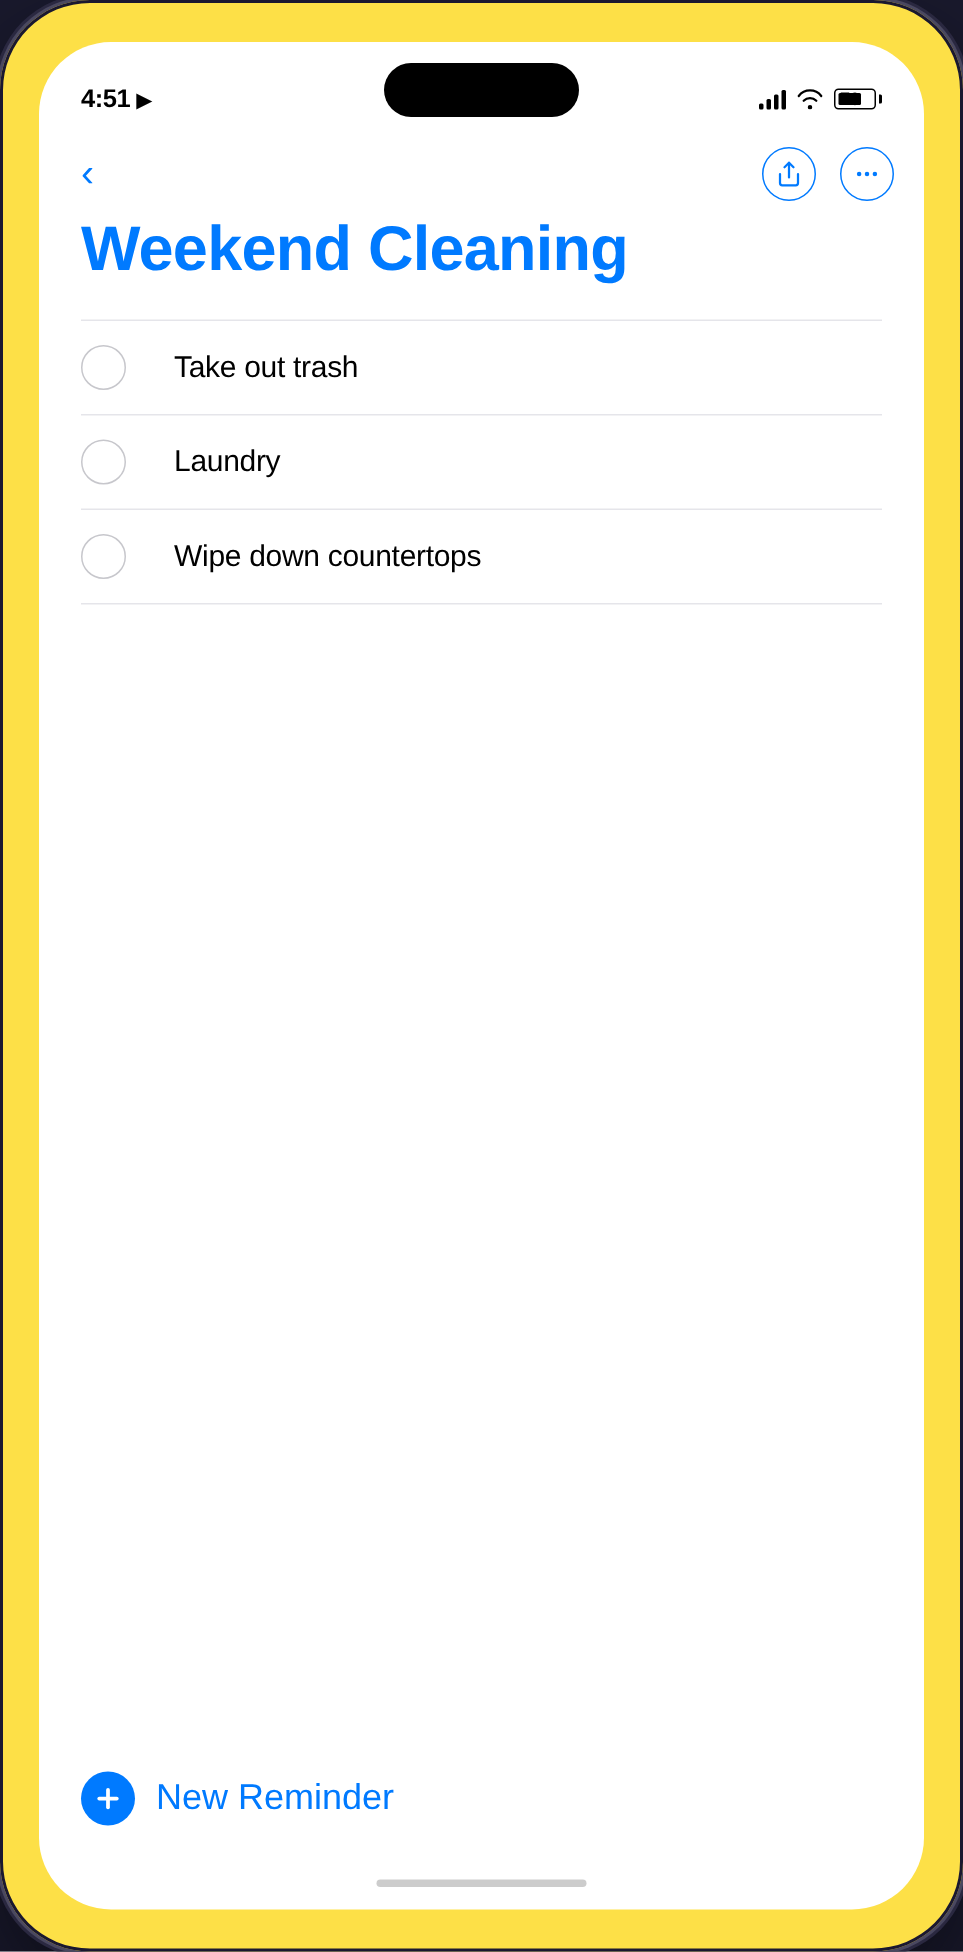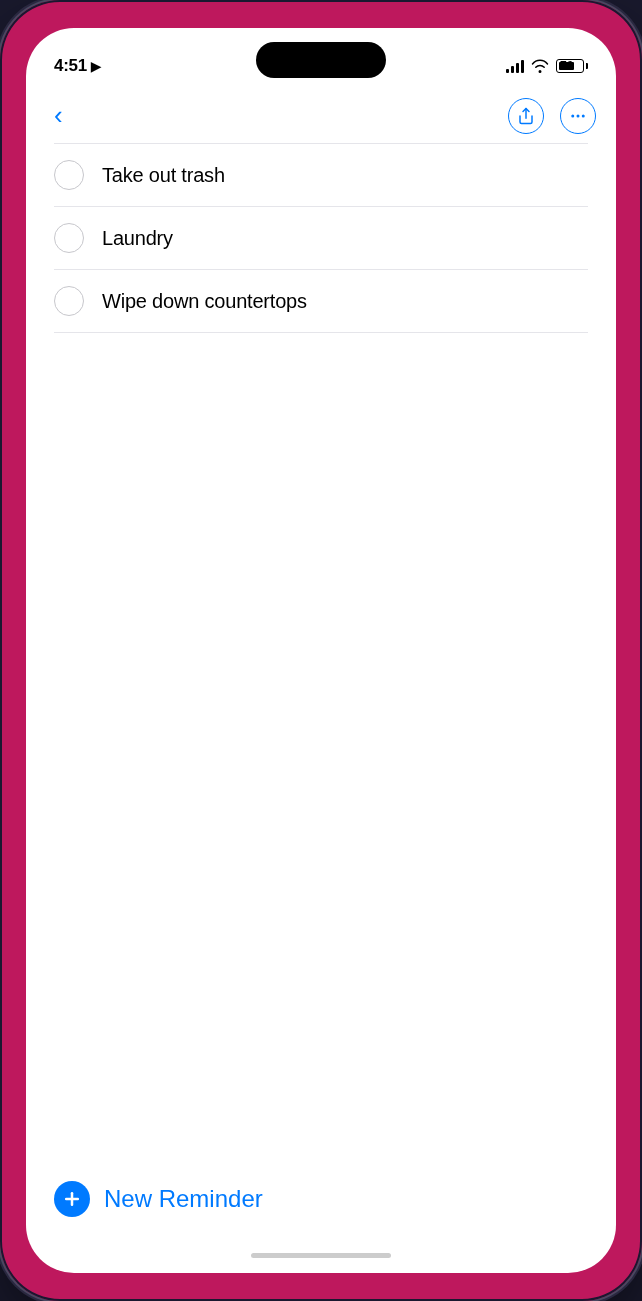--- a/index.html
+++ b/index.html
@@ -13,21 +13,21 @@
       display: flex;
       justify-content: center;
       align-items: center;
       min-height: 100vh;
       font-family: -apple-system, BlinkMacSystemFont, 'SF Pro Display', 'SF Pro Text', 'Helvetica Neue', sans-serif;
     }
 
     .phone-frame {
       width: 642px;
       height: 1301px;
-      background: #be185d;
+      background: #fde047;
       border-radius: 60px;
       position: relative;
       display: flex;
       flex-direction: column;
       align-items: center;
       justify-content: center;
       box-shadow:
         0 0 0 2px #4a4860,
         0 0 0 4px #2a2840,
         inset 0 0 0 2px #1a1830,
@@ -221,21 +221,21 @@
     .reminder-list {
       display: flex;
       flex-direction: column;
     }
 
     .reminder-item {
       display: flex;
       align-items: center;
       padding: 16px 0;
       border-bottom: 1px solid #e5e5ea;
-      gap: 18px;
+      gap: 32px;
       cursor: pointer;
     }
 
     .reminder-item:first-child {
       border-top: 1px solid #e5e5ea;
     }
 
     .reminder-circle {
       width: 30px;
       height: 30px;
@@ -358,20 +358,21 @@
           <svg width="18" height="18" viewBox="0 0 24 24" fill="#007AFF">
             <circle cx="5" cy="12" r="2"></circle>
             <circle cx="12" cy="12" r="2"></circle>
             <circle cx="19" cy="12" r="2"></circle>
           </svg>
         </button>
       </div>
     </div>
 
     <div class="content">
+      <h1 class="page-title">Weekend Cleaning</h1>
 
       <div class="reminder-list">
 
         <div class="reminder-item">
           <div class="reminder-circle"></div>
           <span class="reminder-text">Take out trash</span>
         </div>
 
         <div class="reminder-item">
           <div class="reminder-circle"></div>

